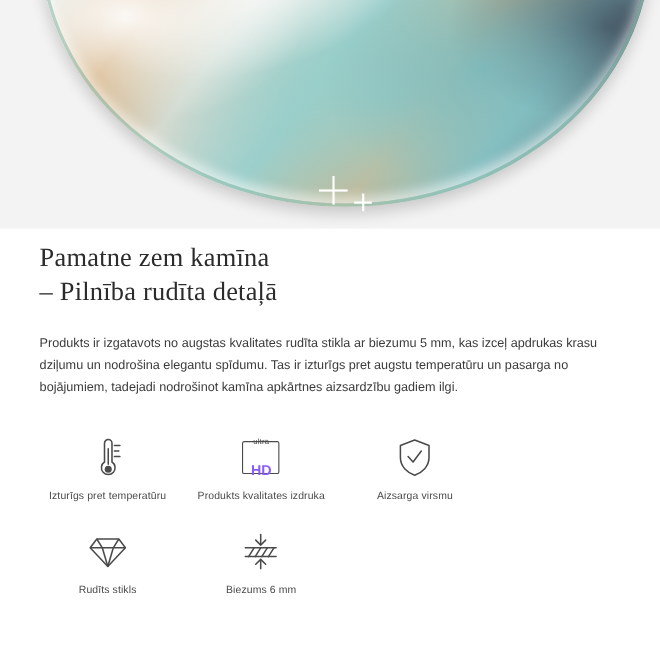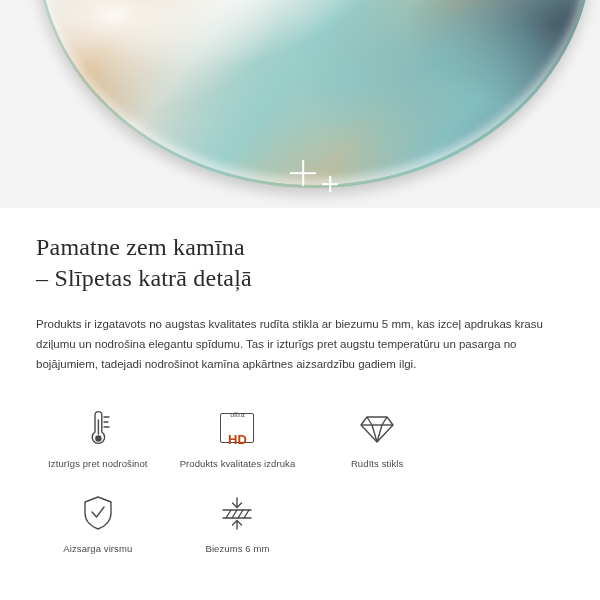--- a/index.html
+++ b/index.html
@@ -88,21 +88,21 @@
   .sparkle::before { width: 26px; height: 1.6px; transform: translate(-50%,-50%); }
   .sparkle::after  { width: 1.6px; height: 26px; transform: translate(-50%,-50%); }
   .sparkle.s1 { left: 290px; top: 160px; }
   .sparkle.s2 { left: 322px; top: 176px; width: 16px; height: 16px; }
   .sparkle.s2::before { width: 16px; }
   .sparkle.s2::after { height: 16px; }
 
   
   .content {
     position: absolute;
-    left: 0; top: 204px;
+    left: 0; top: 192px;
     width: 475px;
   }
   .headline {
     margin: 28px 36px 0 36px;
     font-family: "Liberation Serif", serif;
     font-size: 24px;
     line-height: 31px;
     color: #2b2b2b;
     font-weight: 400;
     letter-spacing: 0.2px;
@@ -147,21 +147,21 @@
     width: 34px; height: 30px;
     border: 1.6px solid #4a4a4a;
     border-radius: 2px;
     display: flex;
     flex-direction: column;
     align-items: center;
     justify-content: center;
     line-height: 1;
   }
   .hd-box .hd-top { font-size: 7px; letter-spacing: .2px; color:#4a4a4a; }
-  .hd-box .hd-bottom { font-size: 13px; font-weight: 700; color:#c2410c; margin-top: 15px; }
+  .hd-box .hd-bottom { font-size: 13px; font-weight: 700; color:#8b5cf6; margin-top: 15px; }
 </style>
 </head>
 <body>
 
 <div class="page">
 
   <div class="hero">
     <div class="hero-bg"></div>
     <div class="disc">
       <div class="swirl-a"></div>
@@ -170,73 +170,73 @@
       <div class="disc-edge"></div>
     </div>
     <div class="sparkle s1"></div>
     <div class="sparkle s2"></div>
   </div>
 
   <div class="content">
 
     <h1 class="headline">
       <span>Pamatne zem kamīna</span>
-      <span class="l2">– Slīpetas katrā detaļā</span>
+      <span class="l2">– Pilnība rudīta detaļā</span>
     </h1>
 
     <p class="body-copy">Produkts ir izgatavots no augstas kvalitates rudīta stikla ar biezumu 5 mm, kas izceļ apdrukas krasu dziļumu un nodrošina elegantu spīdumu. Tas ir izturīgs pret augstu temperatūru un pasarga no bojājumiem, tadejadi nodrošinot kamīna apkārtnes aizsardzību gadiem ilgi.</p>
 
     <div class="features">
 
       <div class="feature">
         <div class="feature-icon">
           <svg width="34" height="40" viewBox="0 0 34 40" fill="none" stroke="#4a4a4a" stroke-width="1.4" stroke-linecap="round">
             <path d="M14 7a3.4 3.4 0 0 1 6.8 0v17a6.2 6.2 0 1 1-6.8 0z"></path>
             <line x1="17.4" y1="12" x2="17.4" y2="26"></line>
             <circle cx="17.4" cy="30.5" r="3.2" fill="#4a4a4a" stroke="none"></circle>
             <line x1="23" y1="9" x2="28" y2="9"></line>
             <line x1="23" y1="14" x2="27" y2="14"></line>
             <line x1="23" y1="19" x2="28" y2="19"></line>
           </svg>
         </div>
-        <div class="feature-label">Izturīgs pret nodrošinot</div>
+        <div class="feature-label">Izturīgs pret temperatūru</div>
       </div>
 
       <div class="feature">
         <div class="feature-icon">
           <div class="hd-box">
             <span class="hd-top">ultra</span>
             <span class="hd-bottom">HD</span>
           </div>
         </div>
         <div class="feature-label">Produkts kvalitates izdruka</div>
+      </div>
+
+      <div class="feature">
+        <div class="feature-icon">
+          <svg width="34" height="40" viewBox="0 0 34 40" fill="none" stroke="#4a4a4a" stroke-width="1.4" stroke-linejoin="round" stroke-linecap="round">
+            <path d="M17 4 L30 9 V20 C30 28 24 33.5 17 36 C10 33.5 4 28 4 20 V9 Z"></path>
+            <polyline points="11,19 15.5,24 23,14"></polyline>
+          </svg>
+        </div>
+        <div class="feature-label">Aizsarga virsmu</div>
       </div>
 
       <div class="feature">
         <div class="feature-icon">
           <svg width="36" height="34" viewBox="0 0 36 34" fill="none" stroke="#4a4a4a" stroke-width="1.4" stroke-linejoin="round">
             <path d="M8 6 H28 L34 14 L18 31 L2 14 Z"></path>
             <line x1="2" y1="14" x2="34" y2="14"></line>
             <line x1="8" y1="6" x2="13" y2="14"></line>
             <line x1="28" y1="6" x2="23" y2="14"></line>
             <line x1="13" y1="14" x2="18" y2="31"></line>
             <line x1="23" y1="14" x2="18" y2="31"></line>
           </svg>
         </div>
         <div class="feature-label">Rudīts stikls</div>
-      </div>
-
-      <div class="feature">
-        <div class="feature-icon">
-          <svg width="34" height="40" viewBox="0 0 34 40" fill="none" stroke="#4a4a4a" stroke-width="1.4" stroke-linejoin="round" stroke-linecap="round">
-            <path d="M17 4 L30 9 V20 C30 28 24 33.5 17 36 C10 33.5 4 28 4 20 V9 Z"></path>
-            <polyline points="11,19 15.5,24 23,14"></polyline>
-          </svg>
-        </div>
-        <div class="feature-label">Aizsarga virsmu</div>
       </div>
 
 
       <div class="feature">
         <div class="feature-icon">
           <svg width="36" height="34" viewBox="0 0 36 34" fill="none" stroke="#4a4a4a" stroke-width="1.4" stroke-linecap="round">
             <line x1="18" y1="2" x2="18" y2="11"></line>
             <polyline points="13.5,7 18,11.5 22.5,7"></polyline>
             <line x1="4" y1="14" x2="32" y2="14"></line>
             <line x1="4" y1="22" x2="32" y2="22"></line>

